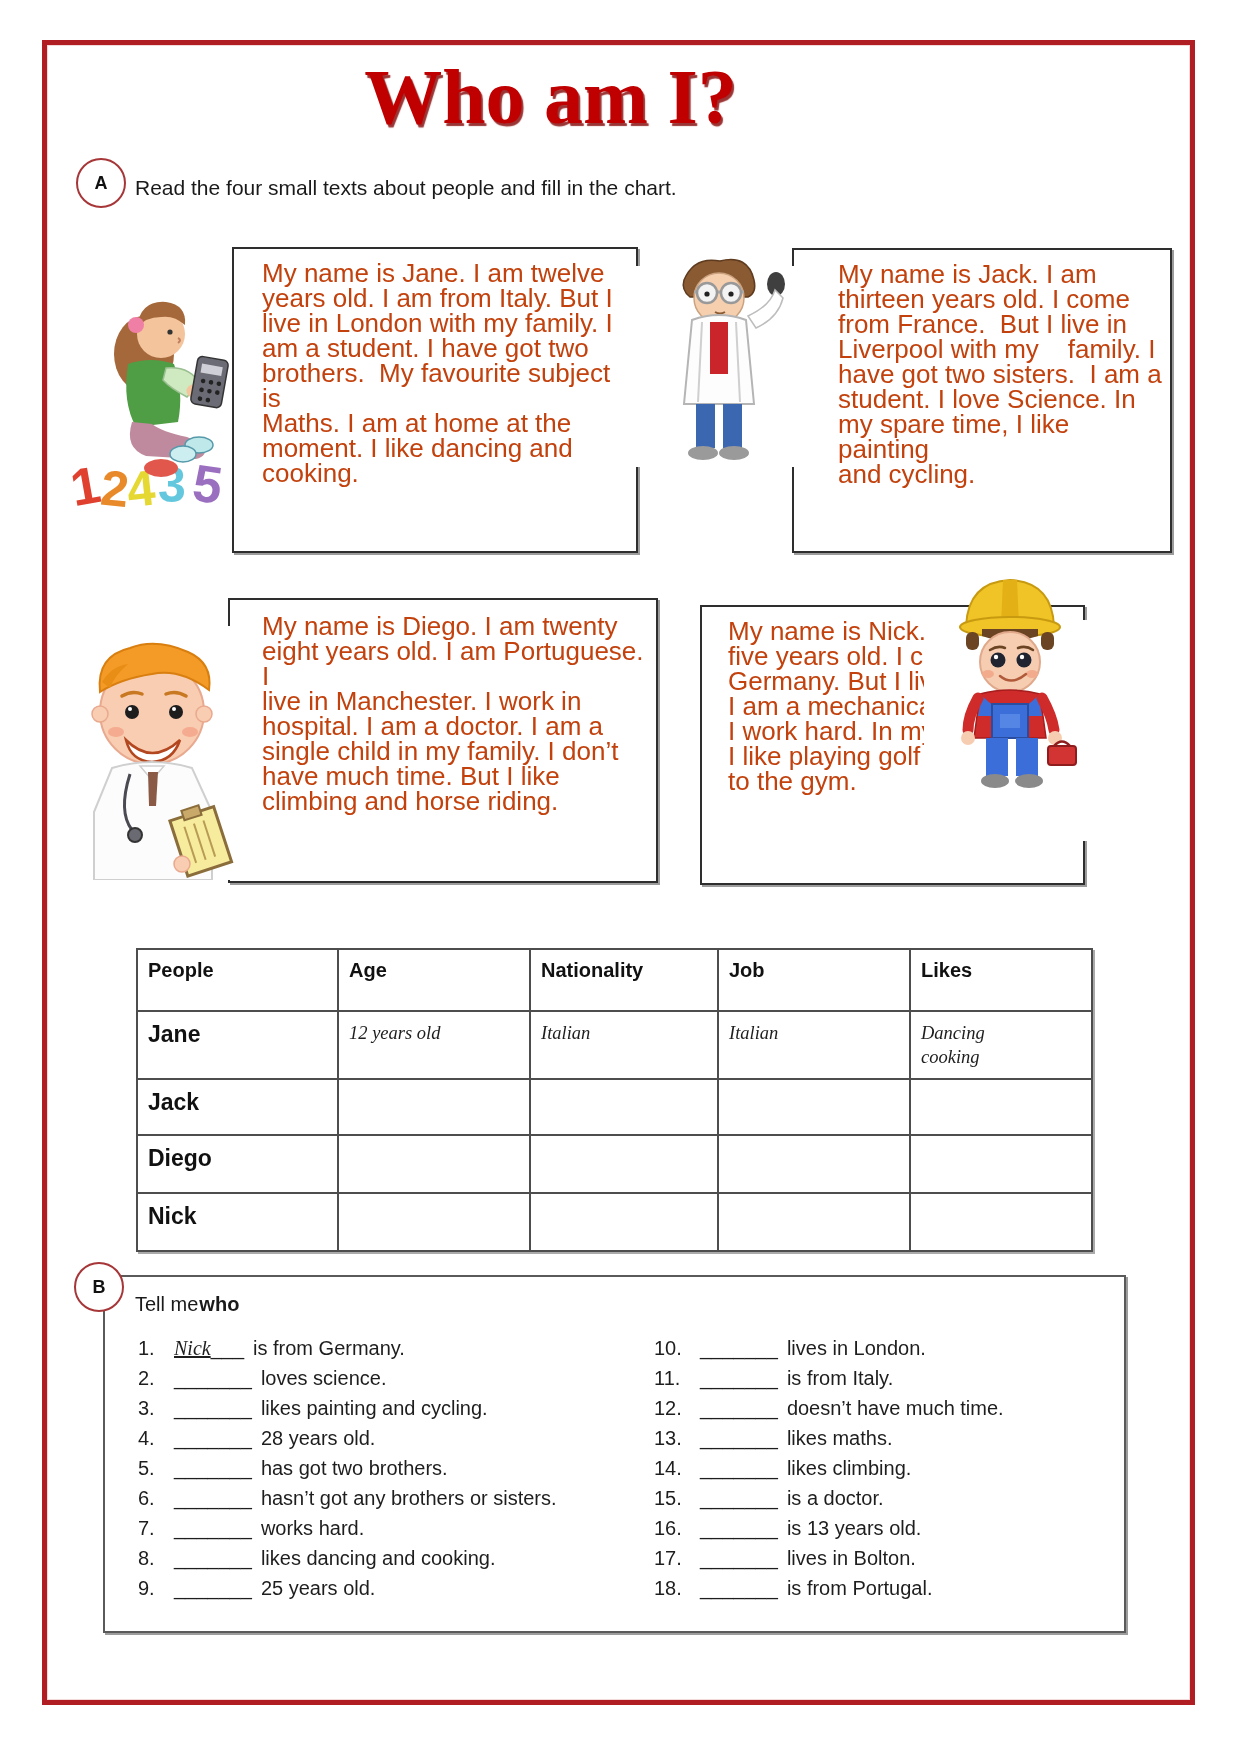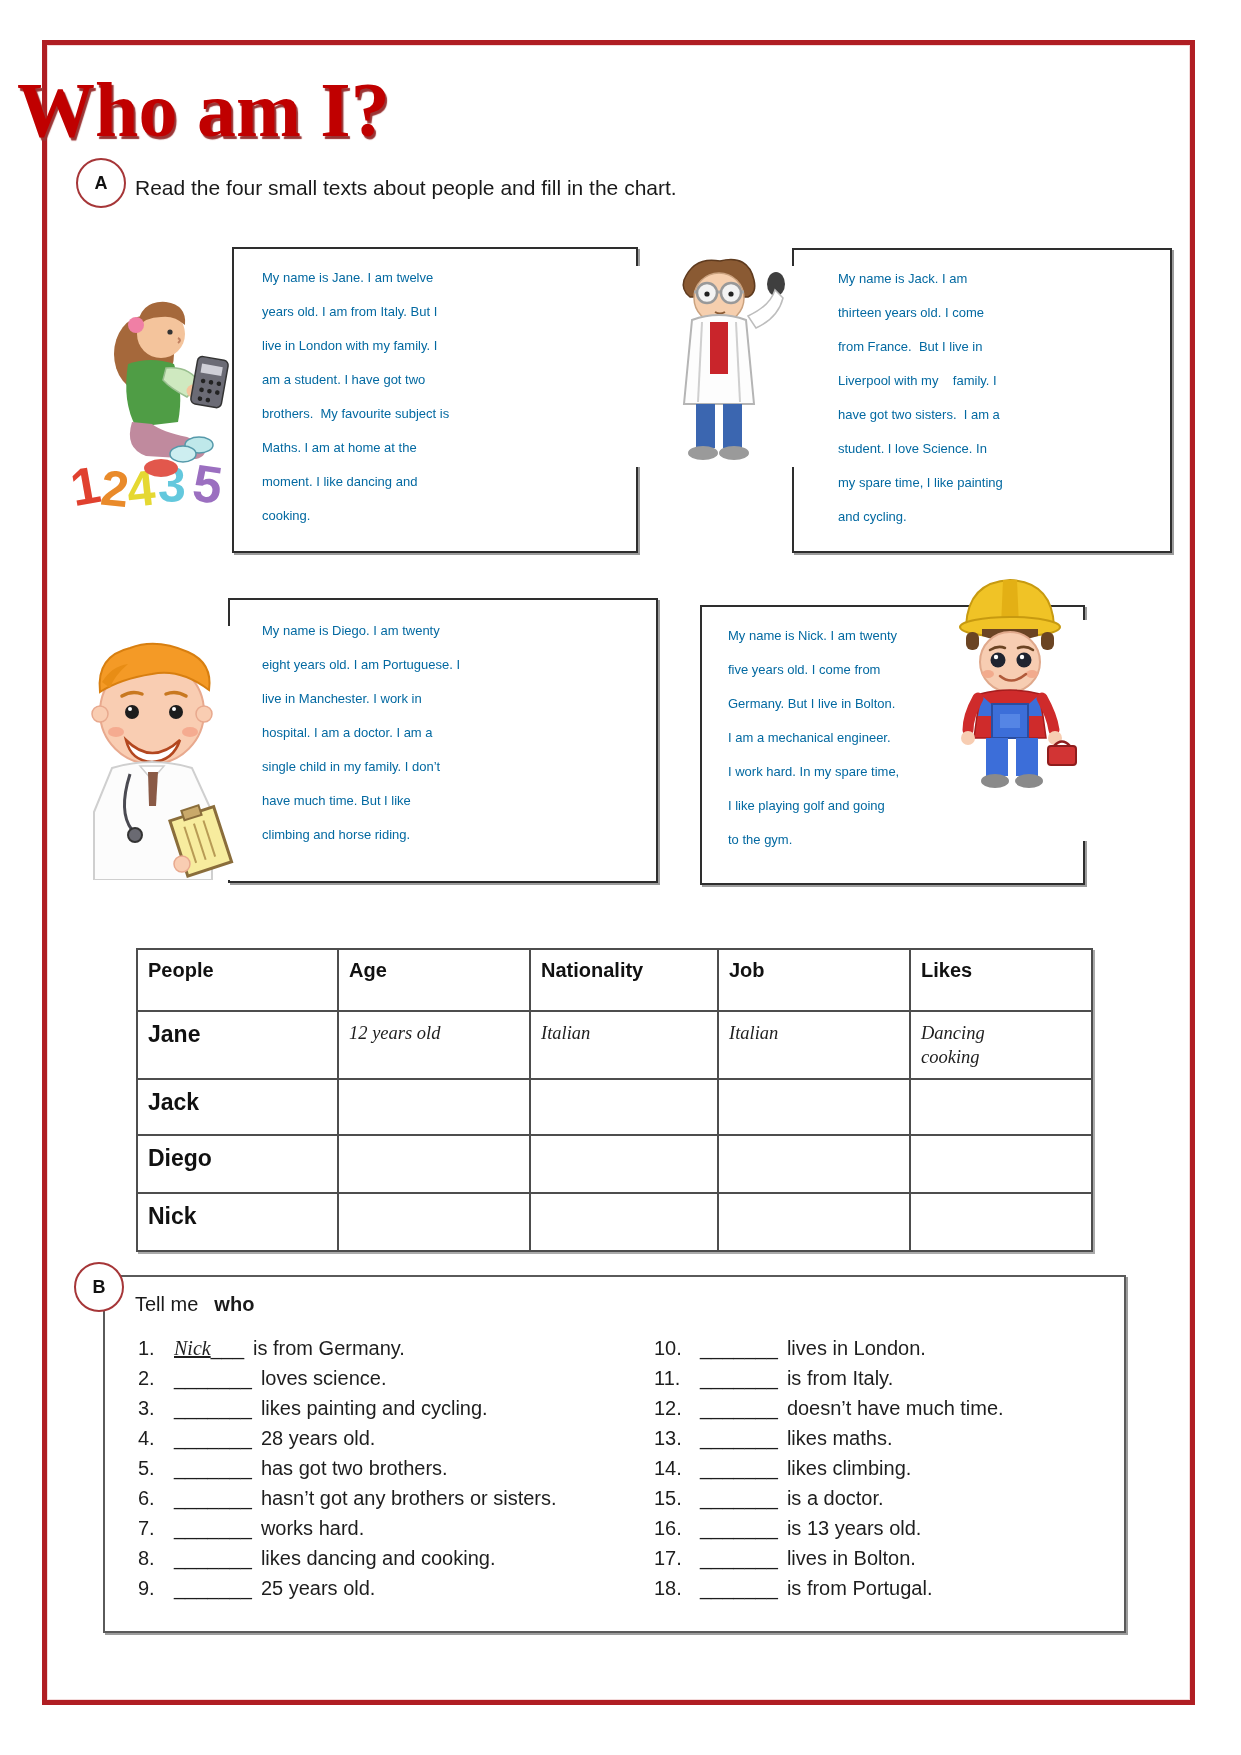--- a/index.html
+++ b/index.html
@@ -1,51 +1,51 @@
 <!DOCTYPE html>
 <html><head>
 <meta charset="utf-8">
 <style>
   html,body{margin:0;padding:0;background:#ffffff;}
   .page{position:relative;width:1241px;height:1755px;background:#fff;
         font-family:"Liberation Sans","DejaVu Sans",sans-serif;color:#1c1c1c;overflow:hidden;}
   .page-border{position:absolute;left:42px;top:40px;width:1153px;height:1665px;
         border:5px solid #b01e23;box-shadow:inset 0 0 0 1px #f3dada;box-sizing:border-box;}
-  .title{position:absolute;left:0;top:48px;width:1093px;text-align:left;margin:17px;
+  .title{position:absolute;left:0;top:48px;width:1093px;text-align:center;margin:4px;
         font-family:"Liberation Serif","DejaVu Serif",serif;font-weight:bold;font-size:78px;
         color:#c00000;text-shadow:2px 3px 1px #9b3434;}
   .badge{position:absolute;width:46px;height:46px;border:2px solid #a63638;border-radius:50%;
         background:#fff;display:flex;align-items:center;justify-content:center;
         font-weight:bold;font-size:18px;color:#111;z-index:5;}
   .badge-a{left:76px;top:158px;}
   .badge-b{left:74px;top:1262px;}
   .instruction{position:absolute;left:135px;top:176px;font-size:21px;color:#1a1a1a;}
   .card{position:absolute;border:2px solid #2e2e2e;background:#fff;box-sizing:border-box;
         box-shadow:2px 2px 0 #9c9c9c;z-index:1;}
   .card-jane{left:232px;top:247px;width:406px;height:306px;padding:12px 8px 0 28px;}
   .card-jack{left:792px;top:248px;width:380px;height:305px;padding:12px 4px 0 44px;}
   .card-diego{left:228px;top:598px;width:430px;height:285px;padding:14px 6px 0 32px;}
   .card-nick{left:700px;top:605px;width:385px;height:280px;padding:12px 4px 0 26px;}
-  .card-text{font-size:13px;line-height:34px;white-space:pre-wrap;color:#0369a1;}
+  .card-text{font-size:26px;line-height:25px;white-space:pre-wrap;color:#c2410c;}
   .illus{position:absolute;z-index:2;}
   .illus svg{display:block;}
   
   .fill-table{position:absolute;left:136px;top:948px;border-collapse:collapse;table-layout:fixed;
         background:#fff;box-shadow:2px 2px 0 #aaa;}
   .fill-table th,.fill-table td{border:2px solid #4d4d4d;vertical-align:top;text-align:left;
         padding:9px 10px;box-sizing:border-box;}
   .fill-table th{font-size:20px;font-weight:bold;color:#111;}
   .fill-table td.name-cell{font-size:23px;font-weight:bold;color:#111;}
   .fill-table td.fill-cell{font-family:"Liberation Serif","DejaVu Serif",serif;
         font-style:italic;font-size:18.5px;color:#1e1e1e;white-space:pre-line;line-height:1.3;}
   
   .b-box{position:absolute;left:103px;top:1275px;width:1023px;height:358px;
         border:2px solid #5a5a5a;box-sizing:border-box;background:#fff;box-shadow:2px 2px 0 #9c9c9c;z-index:1;}
   .b-prompt{position:absolute;left:30px;top:16px;font-size:20px;color:#1a1a1a;}
-  .b-prompt .bold{font-weight:bold;margin-left:16px;}
+  .b-prompt .bold{font-weight:bold;margin-left:1px;}
   .b-col{position:absolute;top:56px;font-size:20px;color:#1e1e1e;}
   .b-col-left{left:33px;width:470px;}
   .b-col-right{left:517px;width:490px;}
   .b-row{height:30px;line-height:30px;white-space:nowrap;}
   .b-num{display:inline-block;min-width:36px;}
   .b-col-right .b-num{min-width:46px;margin-left:32px;}
   .b-ans{font-family:"Liberation Serif","DejaVu Serif",serif;font-style:italic;
         text-decoration:underline;font-size:20px;}
   .b-blank{letter-spacing:0;}
   .b-text{margin-left:9px;}

